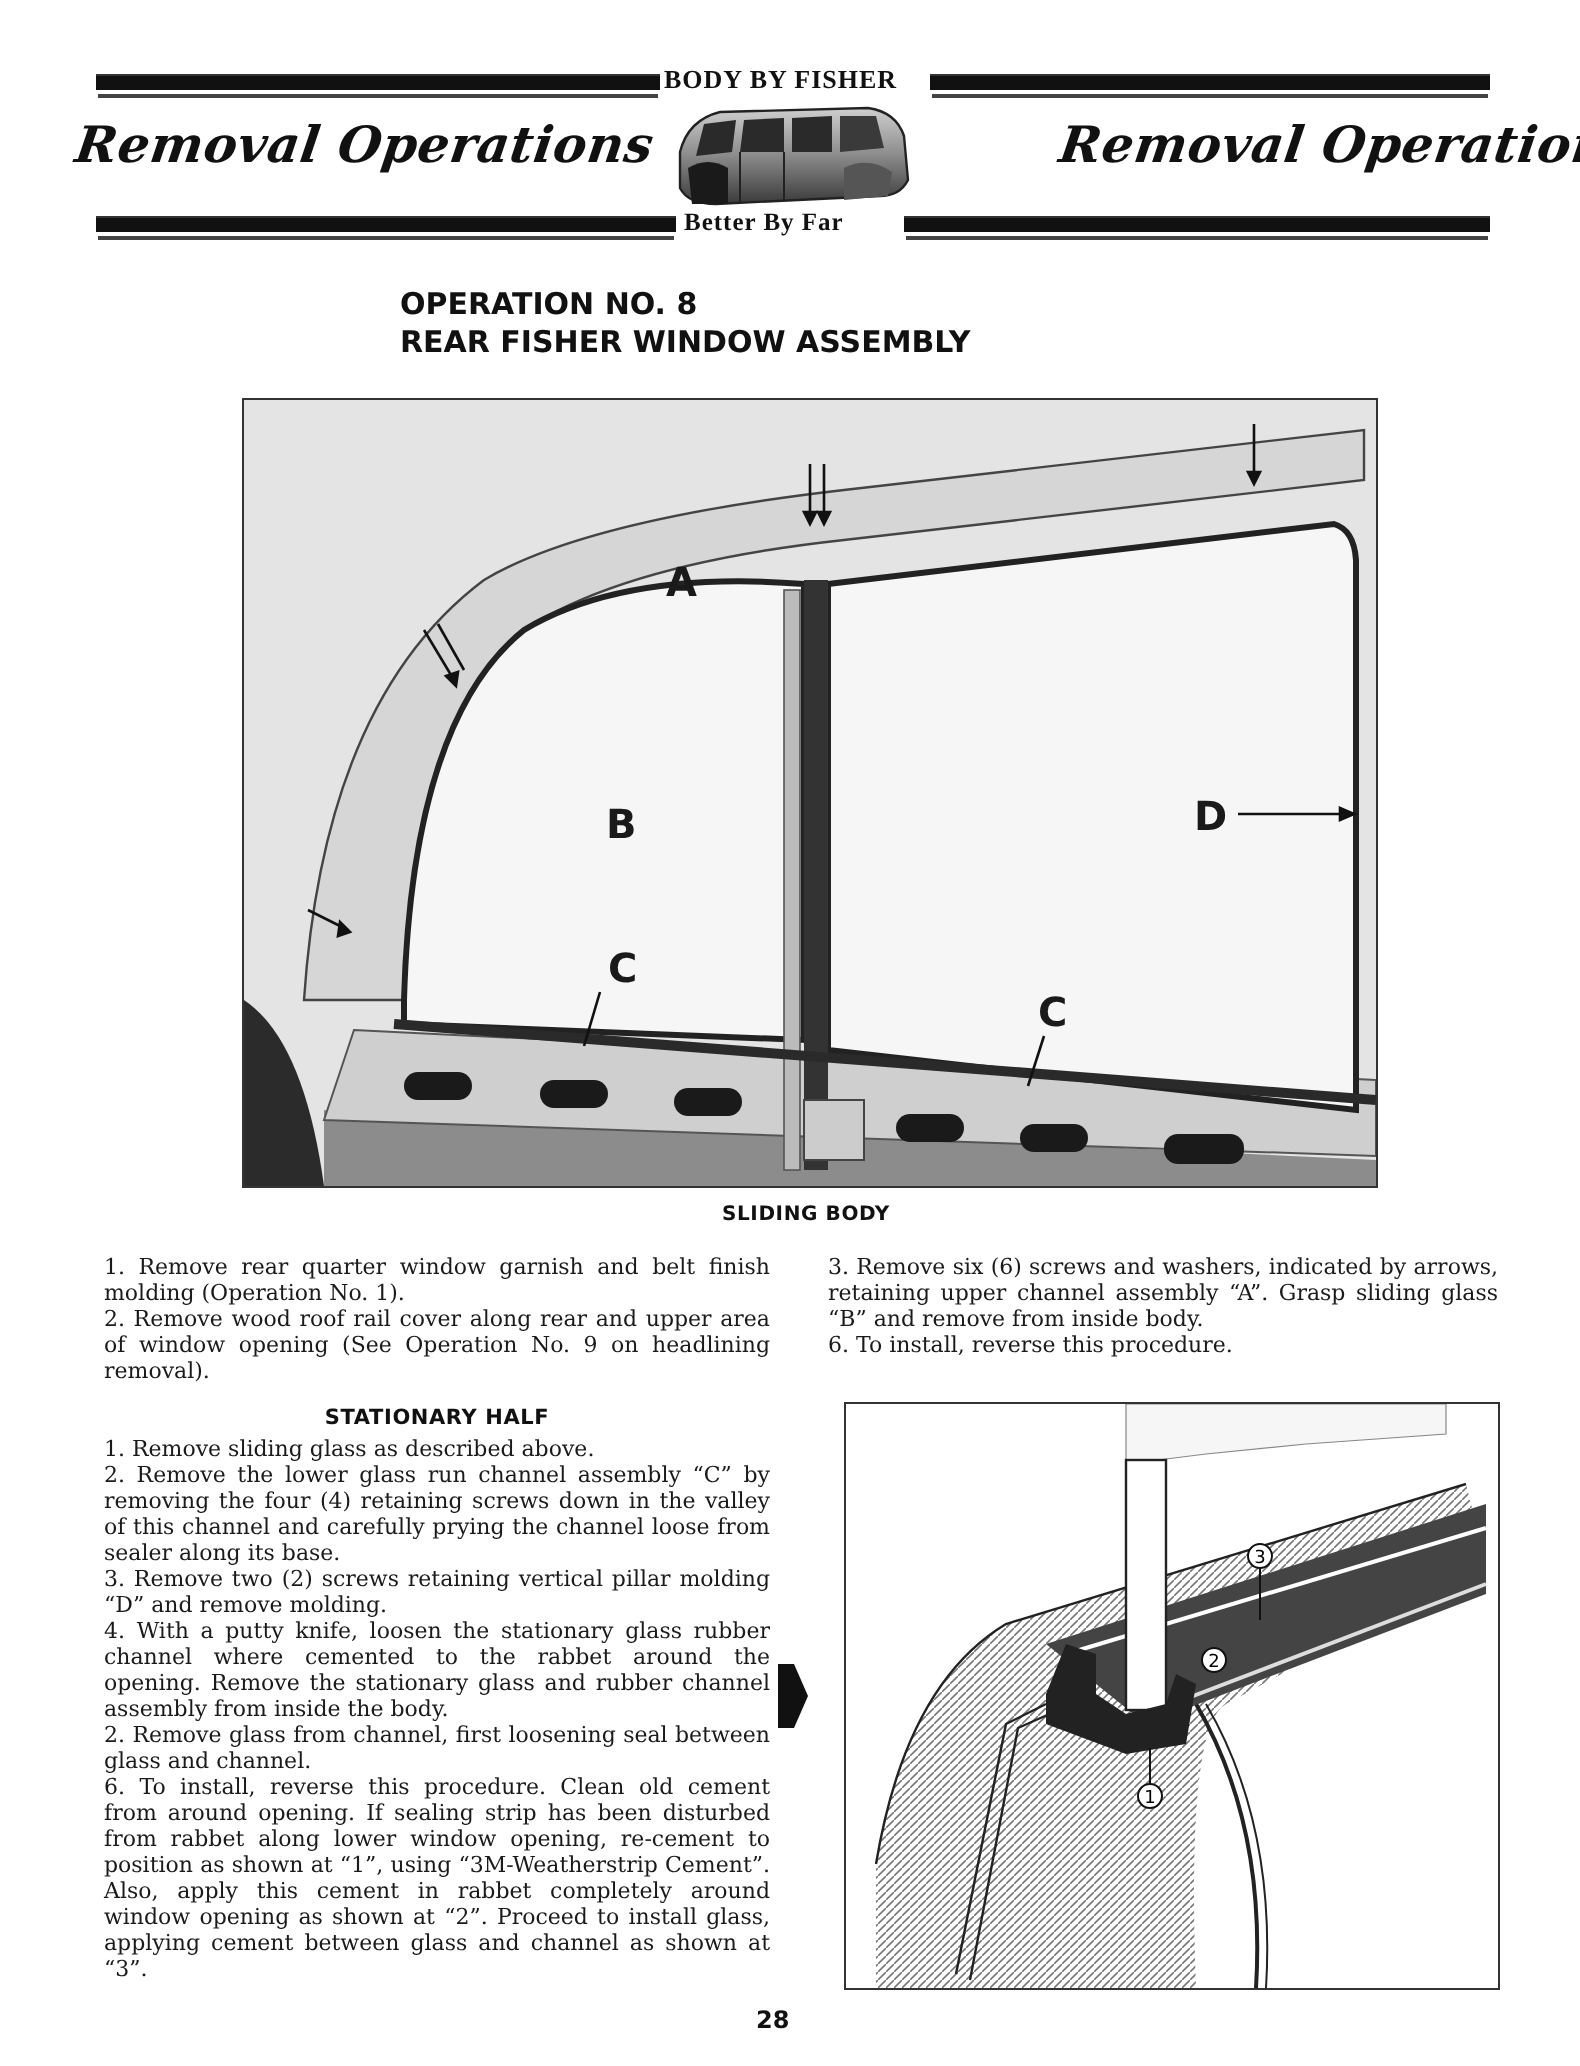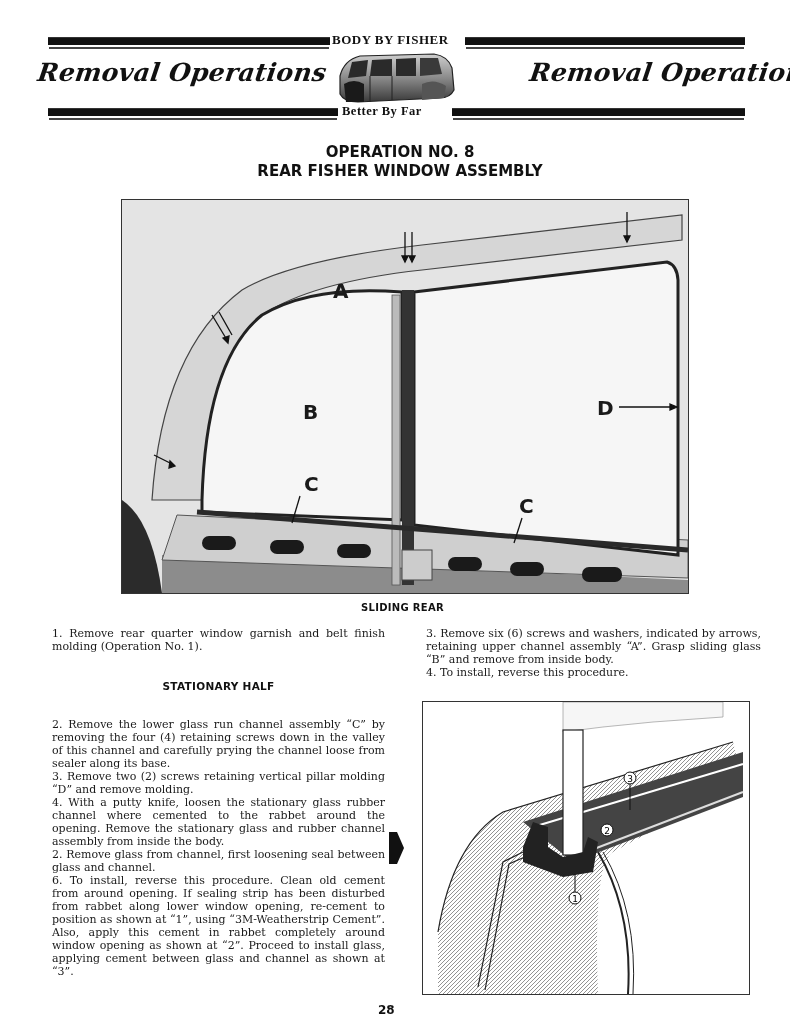--- a/index.html
+++ b/index.html
@@ -4,21 +4,21 @@
 <style>
   html, body { margin: 0; padding: 0; background: #ffffff; }
   body { width: 790px; height: 1033px; position: relative; overflow: hidden; color: #1a1a1a; font-family: "DejaVu Serif", serif; }
   .abs { position: absolute; }
 
   
   .stripe { position: absolute; height: 7px; background: #111; border-top: 1px solid #333; box-shadow: 0 3px 0 -1px #fff, 0 5px 0 -1px #444; }
   .banner-text { font-family: Liberation Serif, serif; font-weight: bold; font-size: 13px; letter-spacing: 0.5px; color: #111; white-space: nowrap; }
   .script-title { font-family: "DejaVu Serif", serif; font-style: italic; font-weight: bold; font-size: 25px; letter-spacing: 0.3px; color: #111; transform: skewX(-8deg); white-space: nowrap; }
 
-  .op-title { font-family: "DejaVu Sans", sans-serif; font-weight: bold; font-size: 15px; text-align: center; line-height: 19px; color: #111; }
+  .op-title { font-family: "DejaVu Sans", sans-serif; font-weight: bold; font-size: 15px; text-align: left; line-height: 19px; color: #111; }
 
   .photo { border: 1px solid #333; background: #e9e9e9; overflow: hidden; }
   .caption { font-family: "DejaVu Sans", sans-serif; font-weight: bold; font-size: 10px; letter-spacing: 0.3px; color: #111; }
   .section-head { font-family: "DejaVu Sans", sans-serif; font-weight: bold; font-size: 10.5px; letter-spacing: 0.3px; color: #111; text-align: center; }
 
   .body-text { font-family: "DejaVu Serif", serif; font-size: 11px; line-height: 13px; color: #1a1a1a; text-align: justify; }
   .body-text p { margin: 0; }
 
   .page-num { font-family: "DejaVu Sans", sans-serif; font-weight: bold; font-size: 12px; color: #111; }
   .figure-label { font-family: "DejaVu Sans", sans-serif; font-weight: bold; font-size: 20px; color: #1a1a1a; }
@@ -119,45 +119,47 @@
       <line x1="400" y1="318" x2="392" y2="343"></line>
     </g>
   </svg>
   <div class="abs figure-label" style="left:211px; top:79px;">A</div>
   <div class="abs figure-label" style="left:181px; top:200px;">B</div>
   <div class="abs figure-label" style="left:182px; top:272px;">C</div>
   <div class="abs figure-label" style="left:397px; top:294px;">C</div>
   <div class="abs figure-label" style="left:475px; top:196px;">D</div>
 </div>
 
-<div class="abs caption" style="left:361px; top:602px;">SLIDING REAR</div>
+<div class="abs caption" style="left:361px; top:602px;">SLIDING BODY</div>
 
 <div class="abs body-text" style="left:52px; top:627px; width:333px;">
   <p>1. Remove rear quarter window garnish and belt finish molding (Operation No. 1).</p>
+  <p>2. Remove wood roof rail cover along rear and upper area of window opening (See Operation No. 9 on headlining removal).</p>
 </div>
 
-<div class="abs section-head" style="left:52px; top:680px; width:333px;">STATIONARY HALF</div>
+<div class="abs section-head" style="left:52px; top:703px; width:333px;">STATIONARY HALF</div>
 
 <div class="abs body-text" style="left:52px; top:718px; width:333px;">
+  <p>1. Remove sliding glass as described above.</p>
   <p>2. Remove the lower glass run channel assembly “C” by removing the four (4) retaining screws down in the valley of this channel and carefully prying the channel loose from sealer along its base.</p>
   <p>3. Remove two (2) screws retaining vertical pillar molding “D” and remove molding.</p>
   <p>4. With a putty knife, loosen the stationary glass rubber channel where cemented to the rabbet around the opening. Remove the stationary glass and rubber channel assembly from inside the body.</p>
   <p>2. Remove glass from channel, first loosening seal between glass and channel.</p>
   <p>6. To install, reverse this procedure. Clean old cement from around opening. If sealing strip has been disturbed from rabbet along lower window opening, re-cement to position as shown at “1”, using “3M-Weatherstrip Cement”. Also, apply this cement in rabbet completely around window opening as shown at “2”. Proceed to install glass, applying cement between glass and channel as shown at “3”.</p>
 </div>
 
 <div class="abs" style="left:387px; top:830px; width:18px; height:36px;">
   <svg width="18" height="36" viewBox="0 0 18 36">
       <polygon points="2,2 10,2 17,18 10,34 2,34" fill="#111"></polygon>
     </svg>
 </div>
 
-<div class="abs body-text" style="left:426px; top:627px; width:335px;">
+<div class="abs body-text" style="left:414px; top:627px; width:335px;">
   <p>3. Remove six (6) screws and washers, indicated by arrows, retaining upper channel assembly “A”. Grasp sliding glass “B” and remove from inside body.</p>
-  <p>4. To install, reverse this procedure.</p>
+  <p>6. To install, reverse this procedure.</p>
 </div>
 
 <div class="abs" style="left:422px; top:701px; width:326px; height:292px; border:1px solid #333; background:#fff; overflow:hidden;">
   <svg width="326" height="292" viewBox="0 0 326 292">
     <defs>
       <pattern id="hatch" width="4" height="4" patternUnits="userSpaceOnUse">
         <rect width="4" height="4" fill="#fff"></rect>
         <path d="M0 4 L4 0" stroke="#555" stroke-width="0.8"></path>
       </pattern>
     </defs>

